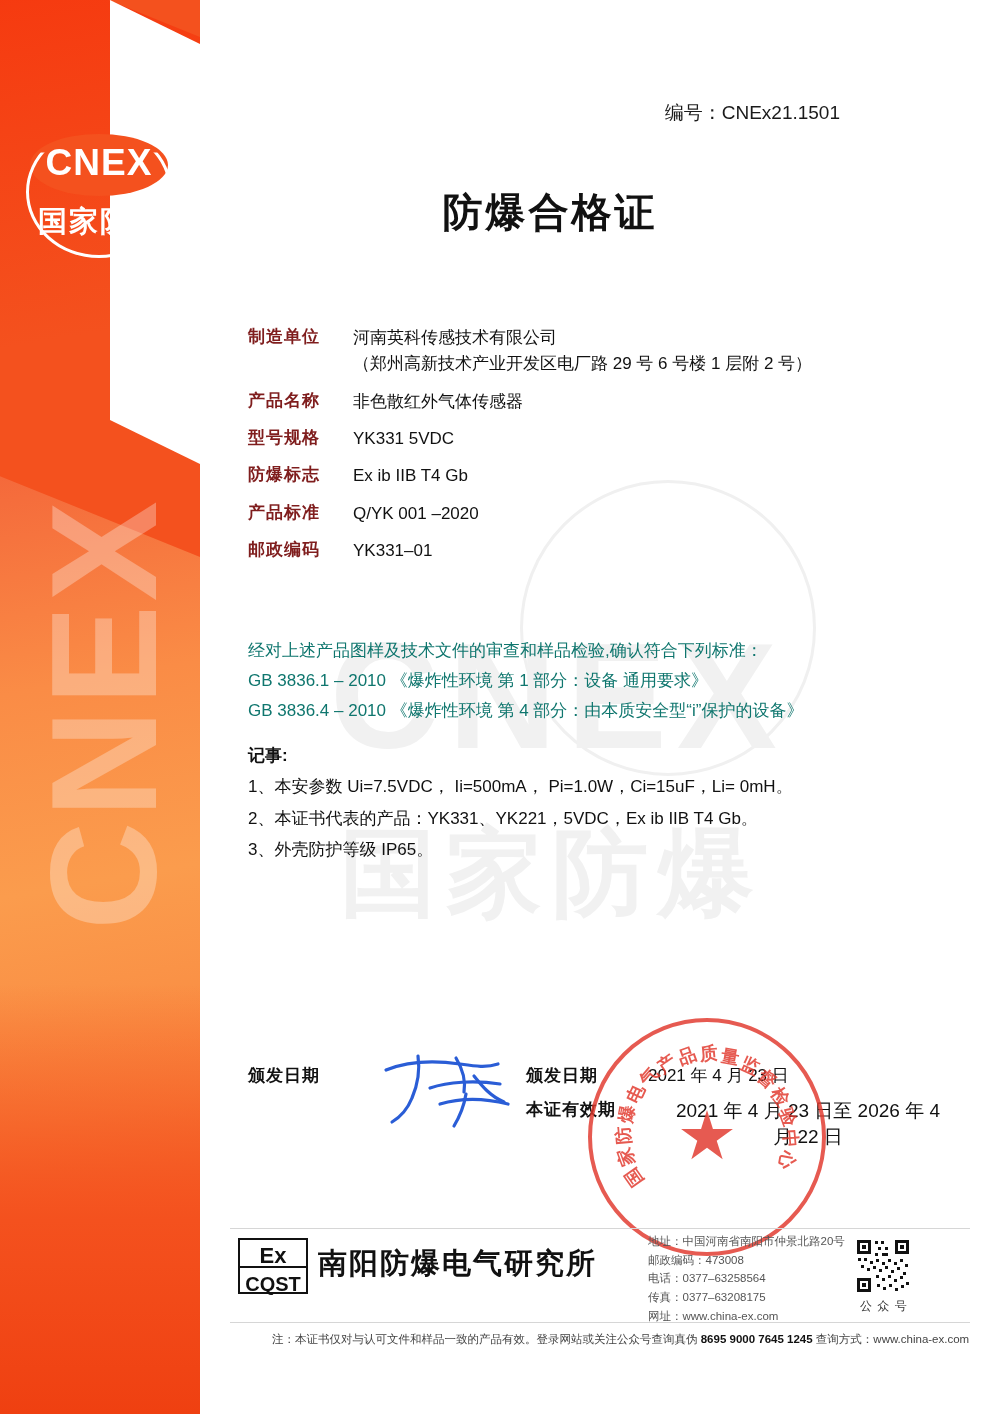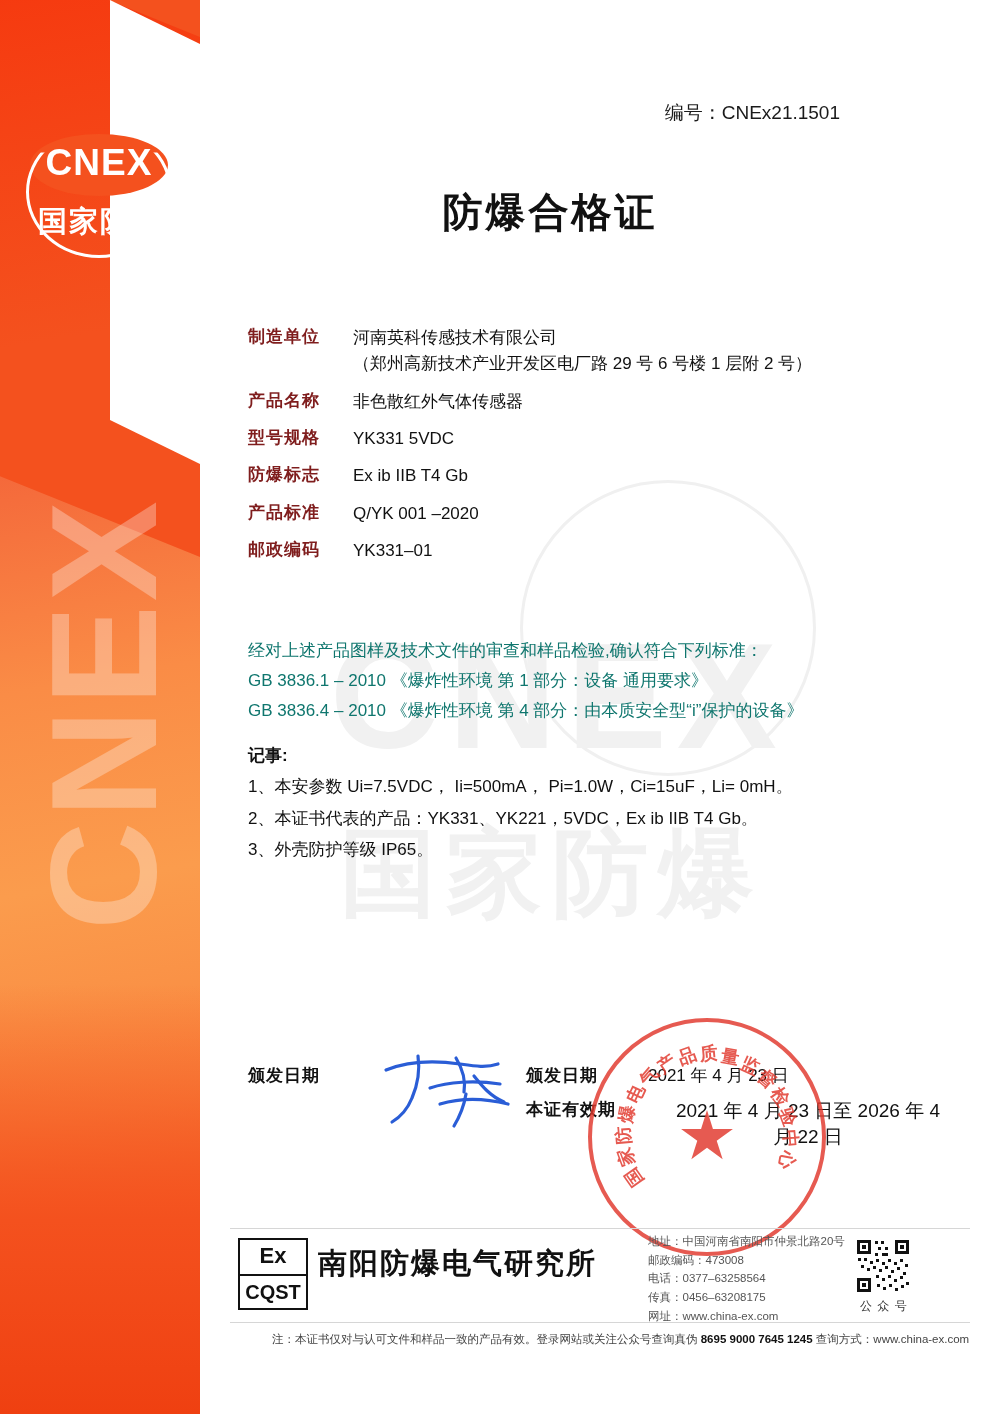--- a/index.html
+++ b/index.html
@@ -334,21 +334,21 @@
   .ex-badge {
     position: absolute;
     left: 238px;
     top: 1238px;
     width: 70px;
     height: 72px;
   }
   .ex-top, .ex-bottom {
     box-sizing: border-box;
     width: 70px;
-    height: 36px;
+    height: 28px;
     border: 2px solid #111111;
     text-align: center;
     font-weight: bold;
     color: #111111;
     line-height: 32px;
   }
   .ex-top {
     border-bottom: none;
     font-size: 22px;
   }
@@ -544,21 +544,21 @@
   </div>
 
   <div class="org-lines">
     <div class="org-line2">南阳防爆电气研究所</div>
   </div>
 
   <div class="contact">
     <div>地址：中国河南省南阳市仲景北路20号</div>
     <div>邮政编码：473008</div>
     <div>电话：0377–63258564</div>
-    <div>传真：0456–63208175</div>
+    <div>传真：0377–63208175</div>
     <div>网址：www.china-ex.com</div>
   </div>
 
   <div class="qr">
     <svg width="56" height="56" viewBox="0 0 56 56">
       <rect x="0" y="0" width="56" height="56" fill="#ffffff"></rect>
       <g fill="#111111">
         <rect x="2" y="2" width="14" height="14"></rect>
         <rect x="5" y="5" width="8" height="8" fill="#ffffff"></rect>
         <rect x="7" y="7" width="4" height="4"></rect>

